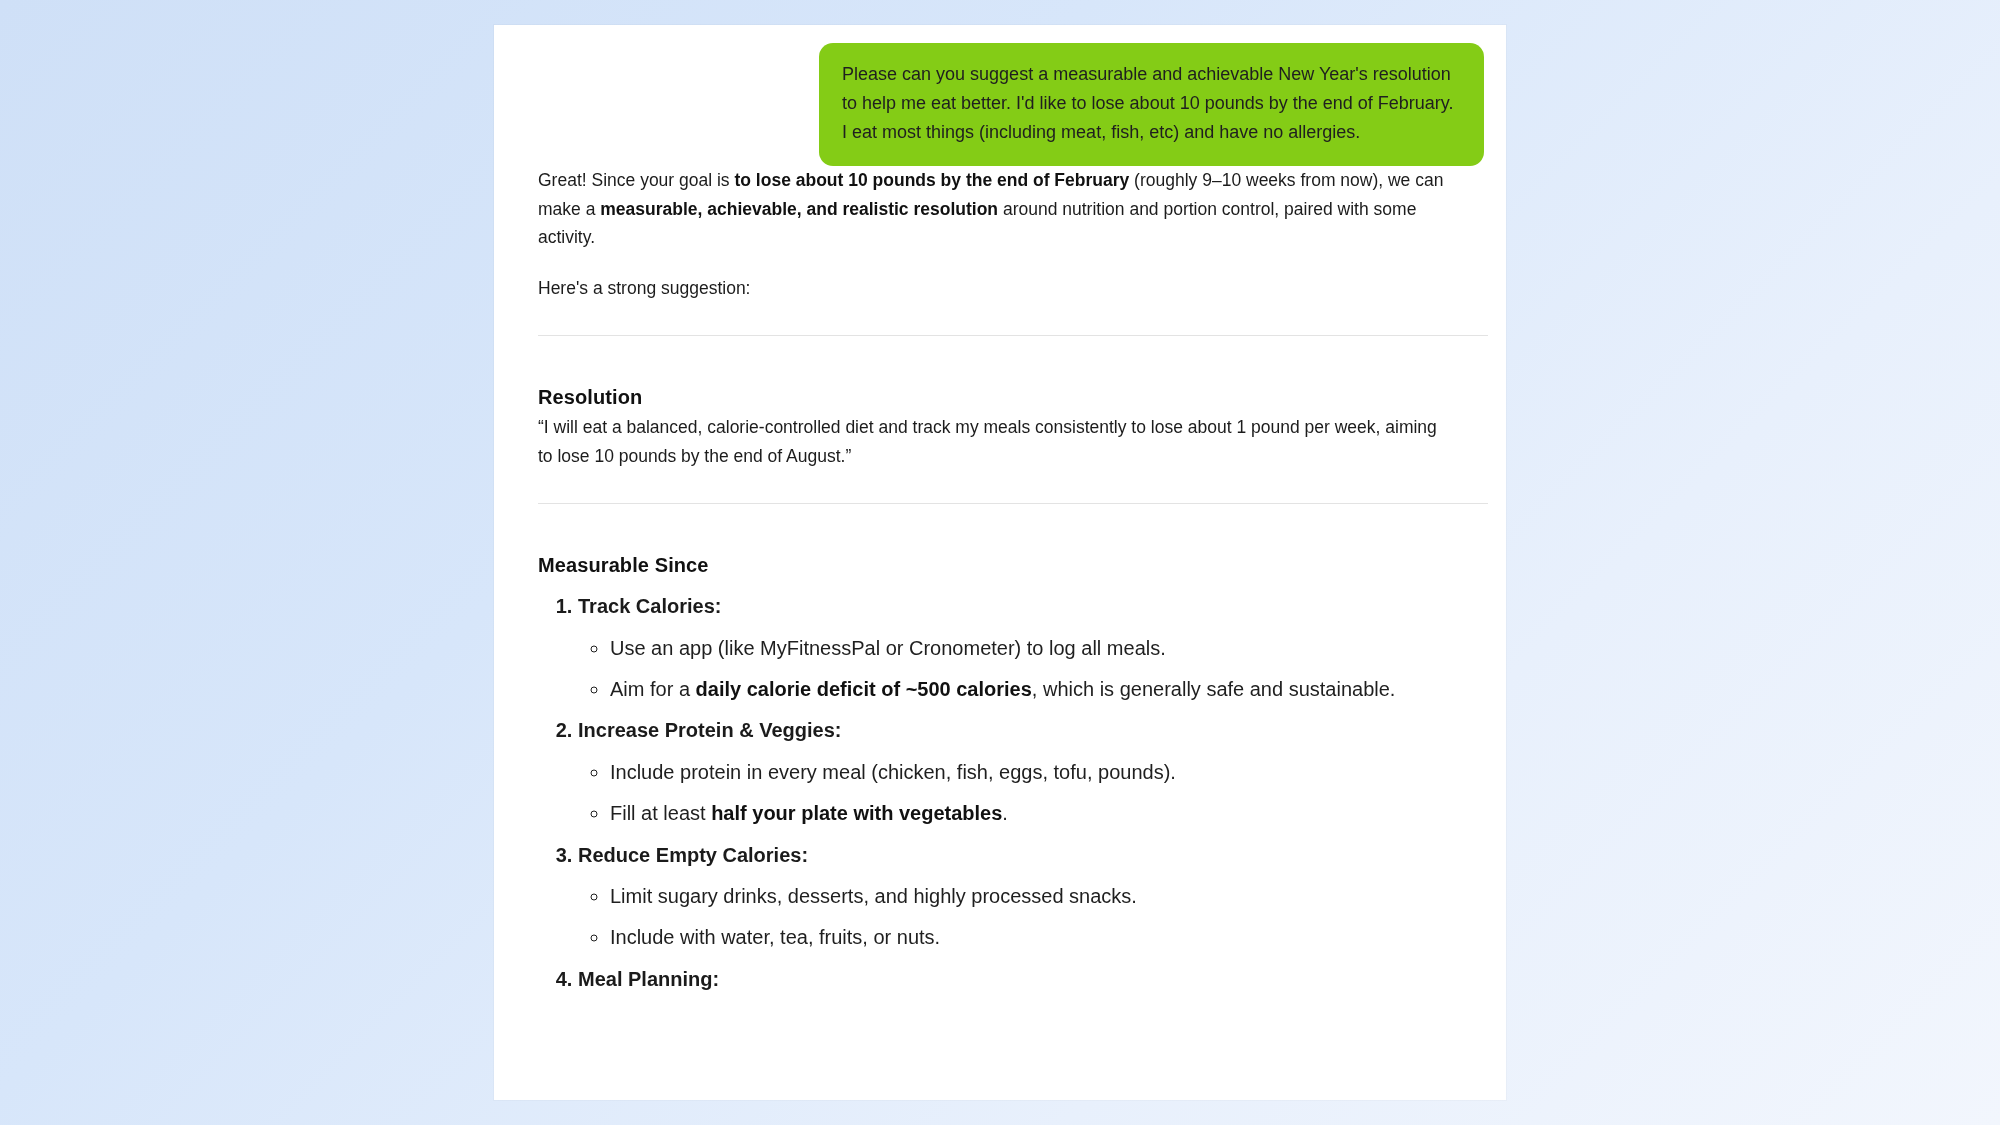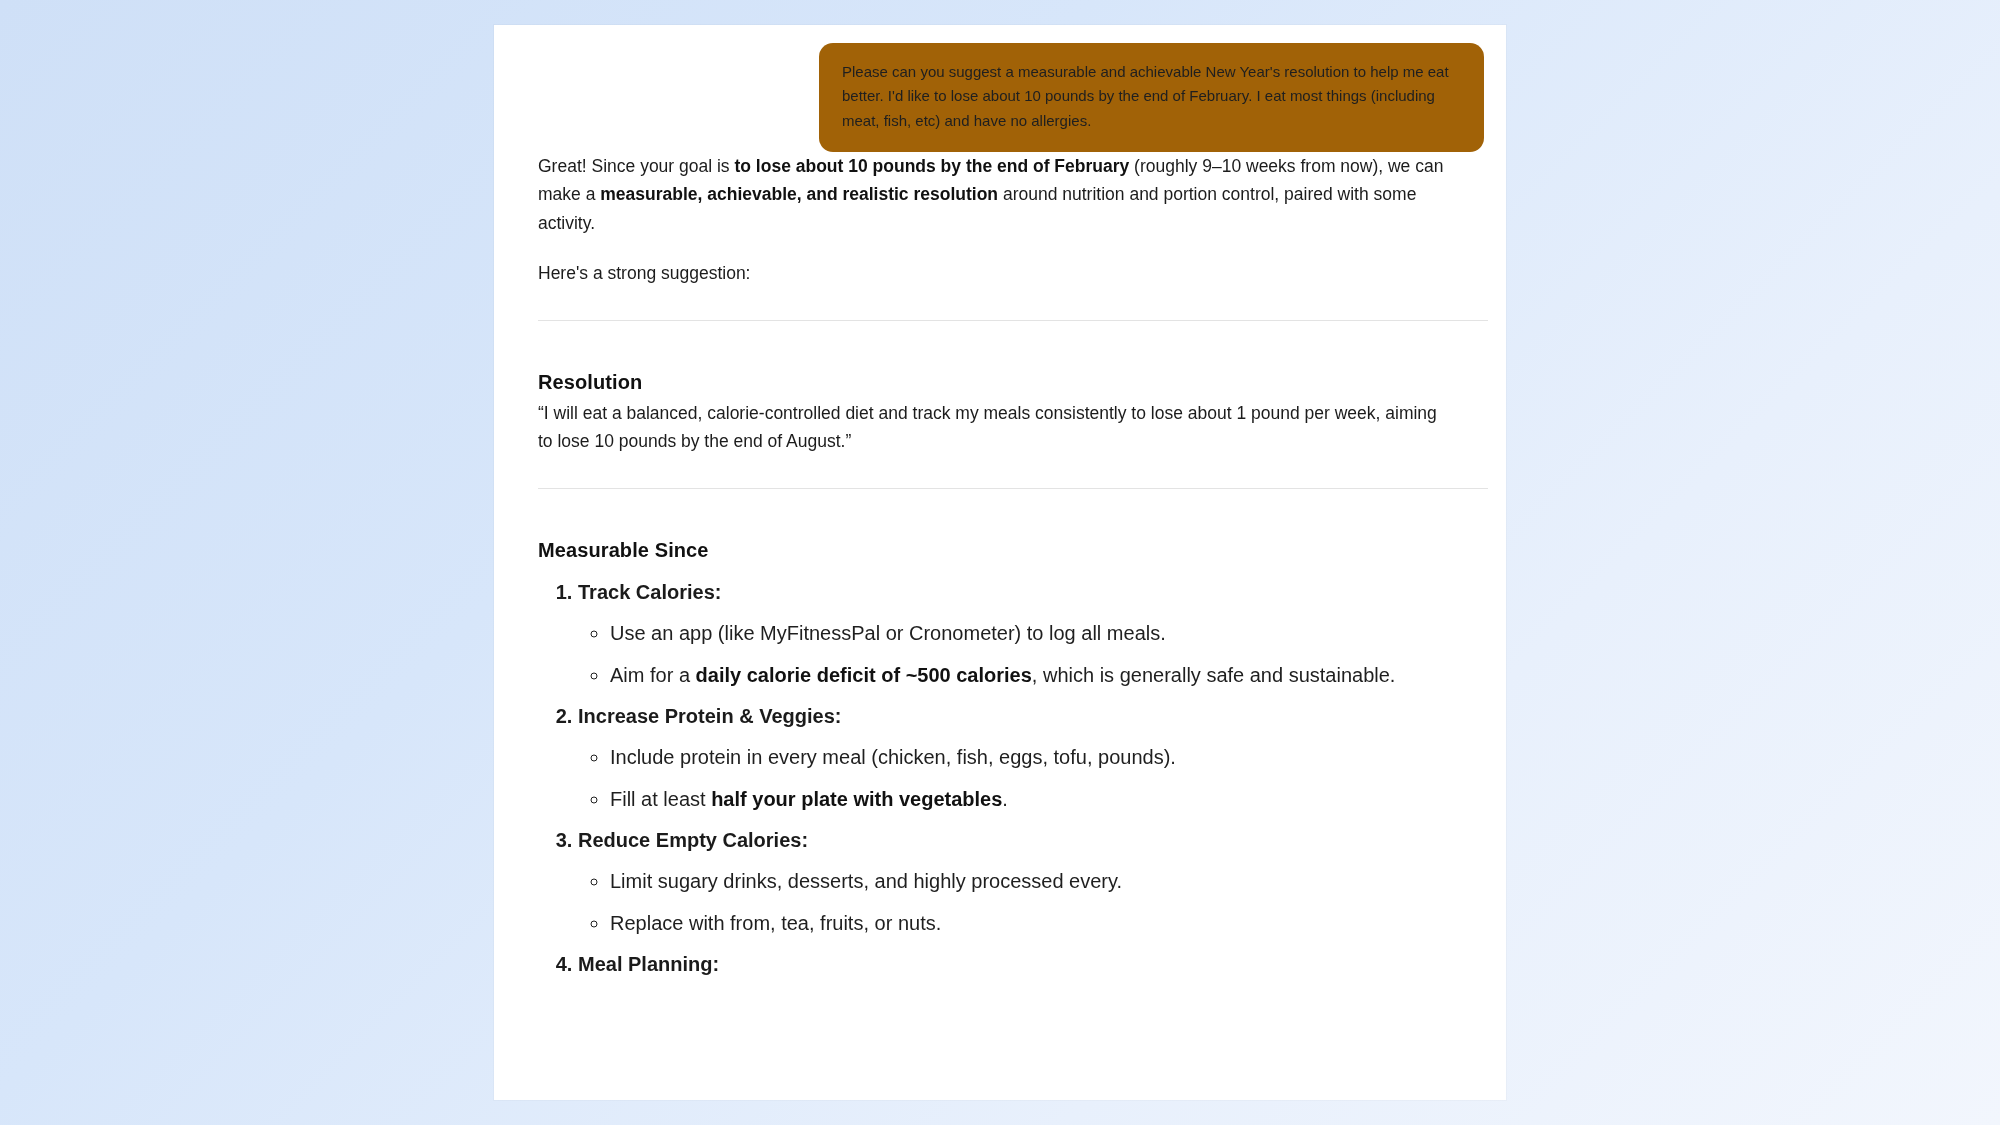--- a/index.html
+++ b/index.html
@@ -32,26 +32,26 @@
   .chat-inner {
     padding: 0 22px 0 22px;
   }
   
   .user-row {
     display: flex;
     justify-content: flex-end;
     padding-top: 18px;
   }
   .user-bubble {
-    background: #a16207;
+    background: #84cc16;
     border-radius: 14px;
     padding: 17px 23px 19px 23px;
     max-width: 665px;
     color: #1f1f1f;
-    font-size: 15px;
+    font-size: 18px;
     line-height: 1.62;
   }
   
   .assistant {
     padding: 0 22px 0 22px;
     color: #1c1c1c;
     font-size: 17.5px;
     line-height: 1.62;
   }
   .assistant p {
@@ -138,22 +138,22 @@
         <ol class="steps" id="steps-list">
             <li><span>Track Calories:</span><ul class="substeps">
                 <li><span>Use an app (like MyFitnessPal or Cronometer) to log all meals.</span></li>
                 <li><span>Aim for a </span><b>daily calorie deficit of ~500 calories</b><span>, which is generally safe and sustainable.</span></li>
               </ul></li>
             <li><span>Increase Protein &amp; Veggies:</span><ul class="substeps">
                 <li><span>Include protein in every meal (chicken, fish, eggs, tofu, pounds).</span></li>
                 <li><span>Fill at least </span><b>half your plate with vegetables</b><span>.</span></li>
               </ul></li>
             <li><span>Reduce Empty Calories:</span><ul class="substeps">
-                <li><span>Limit sugary drinks, desserts, and highly processed every.</span></li>
-                <li><span>Replace with from, tea, fruits, or nuts.</span></li>
+                <li><span>Limit sugary drinks, desserts, and highly processed snacks.</span></li>
+                <li><span>Include with water, tea, fruits, or nuts.</span></li>
               </ul></li>
             <li><span>Meal Planning:</span></li>
           </ol>
 
       </div>
     </div>
   </div>
 </div>
 
 </body></html>

